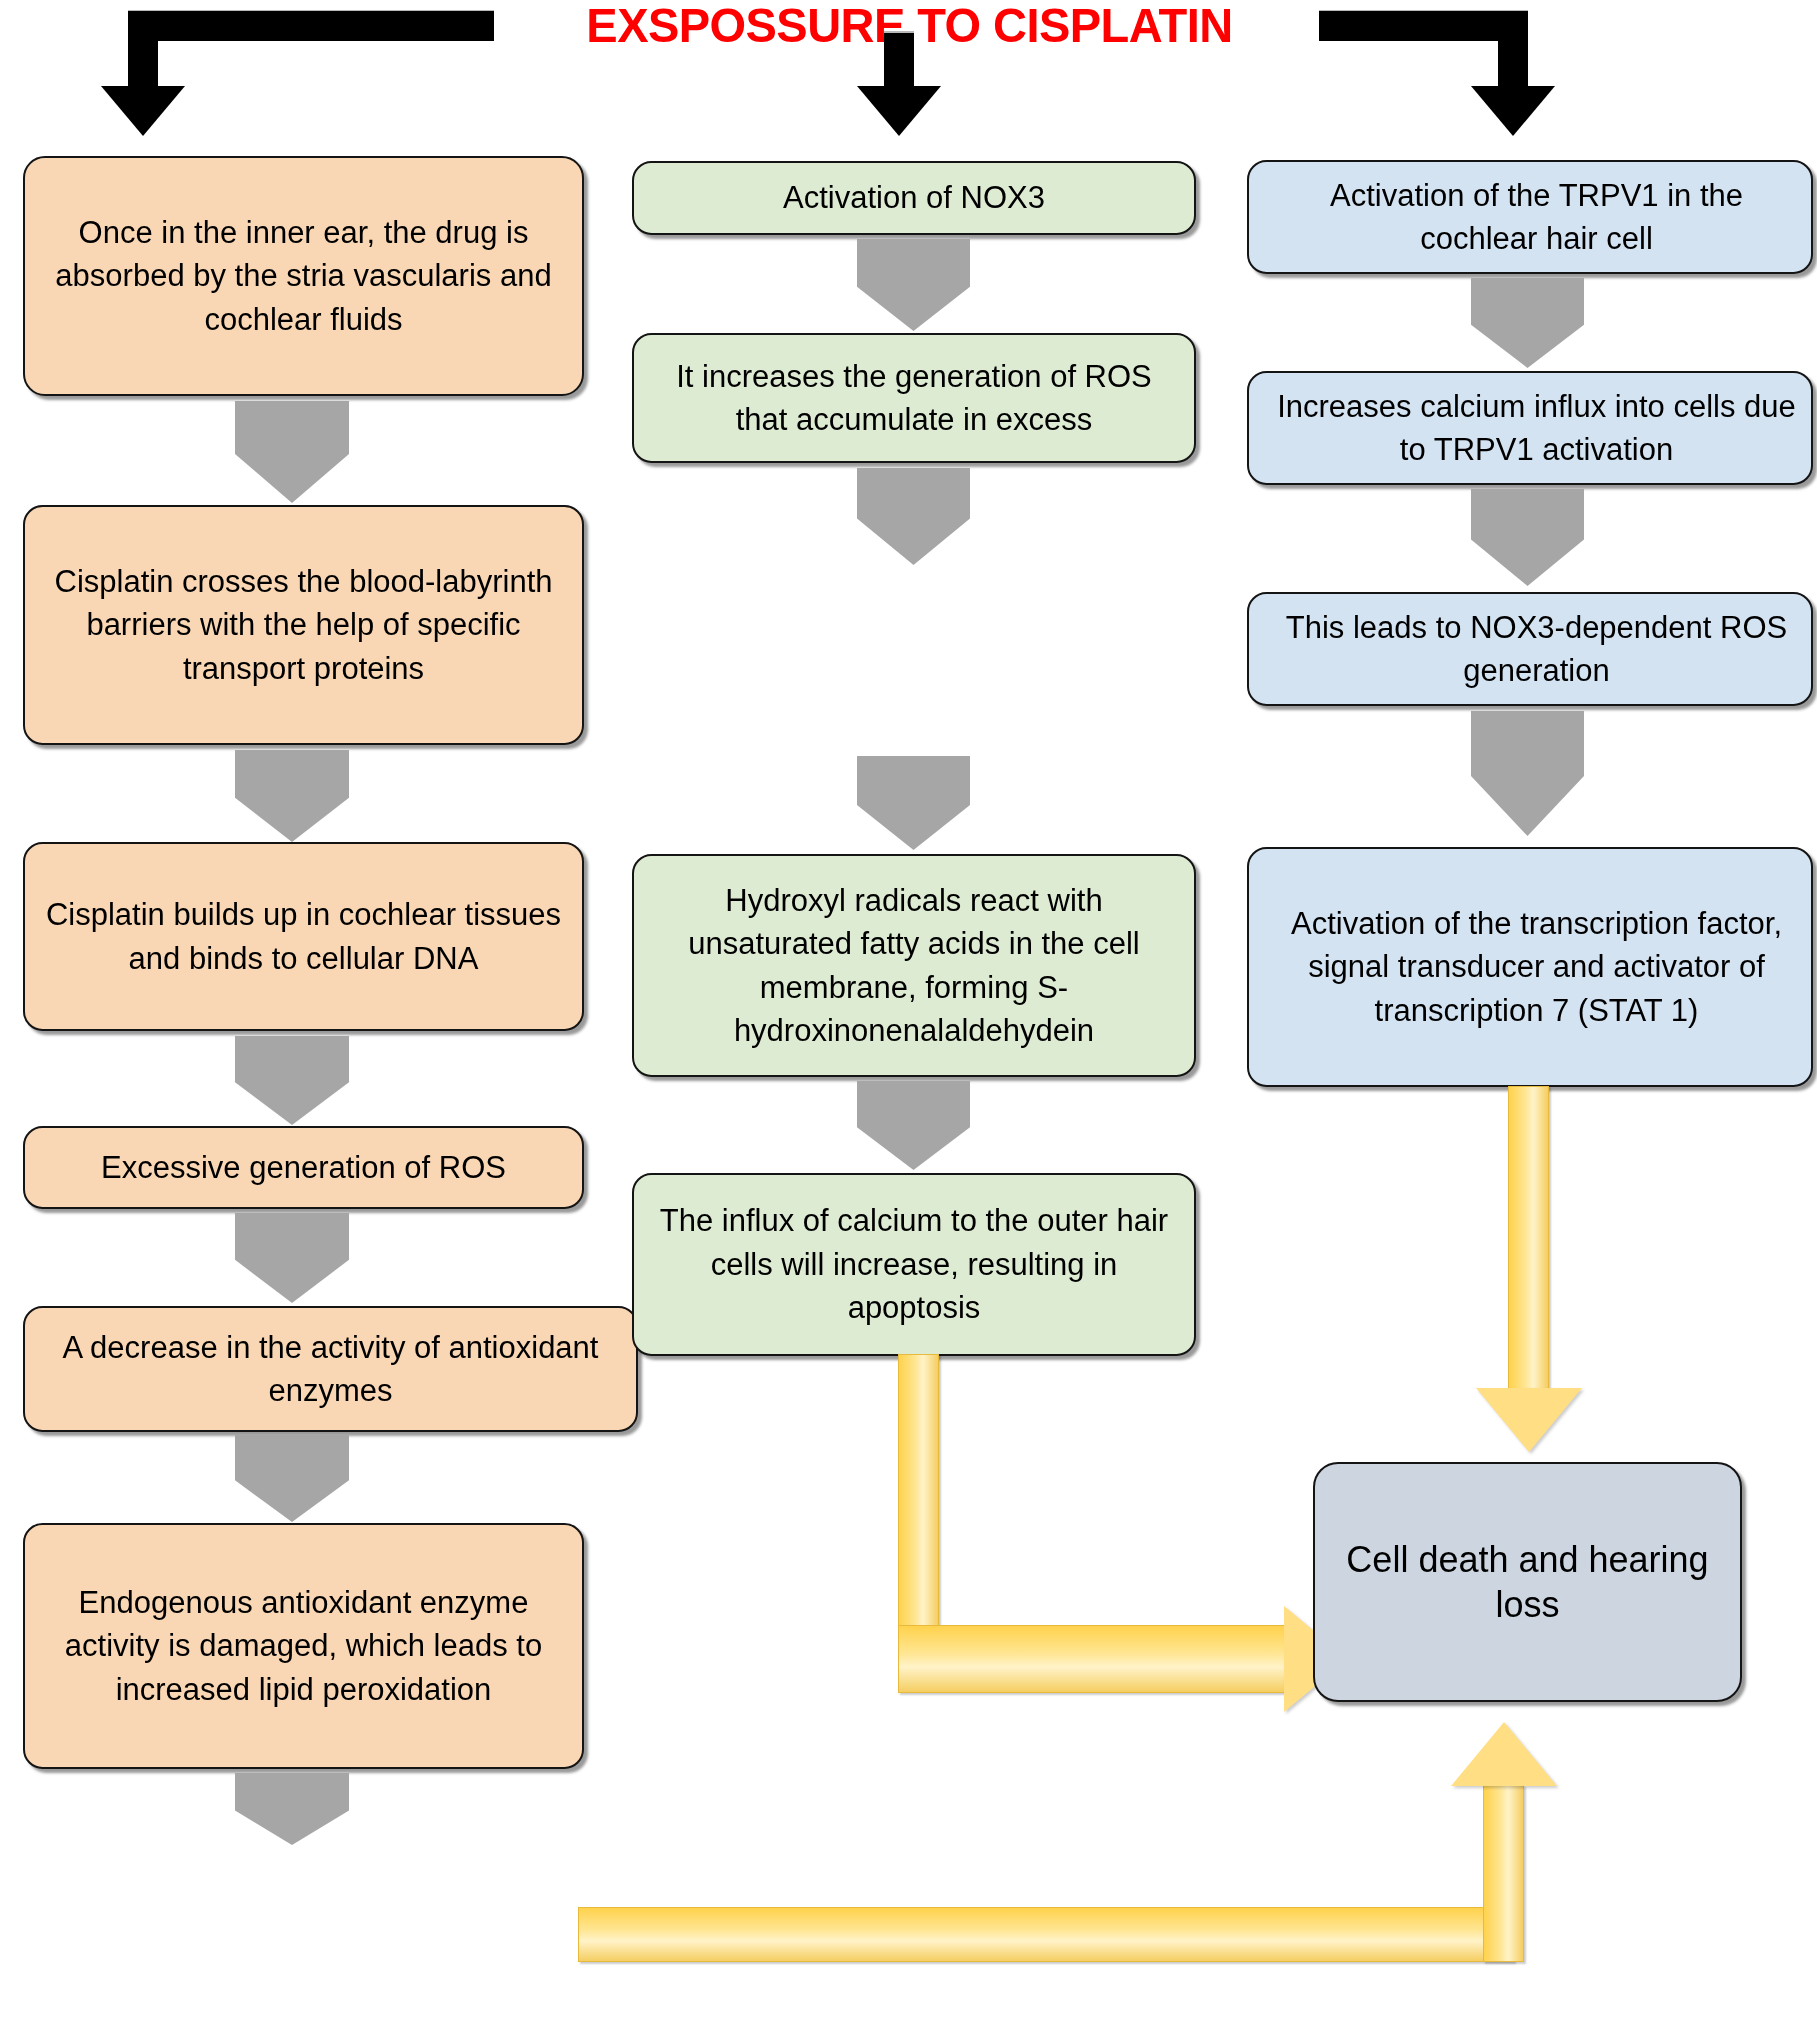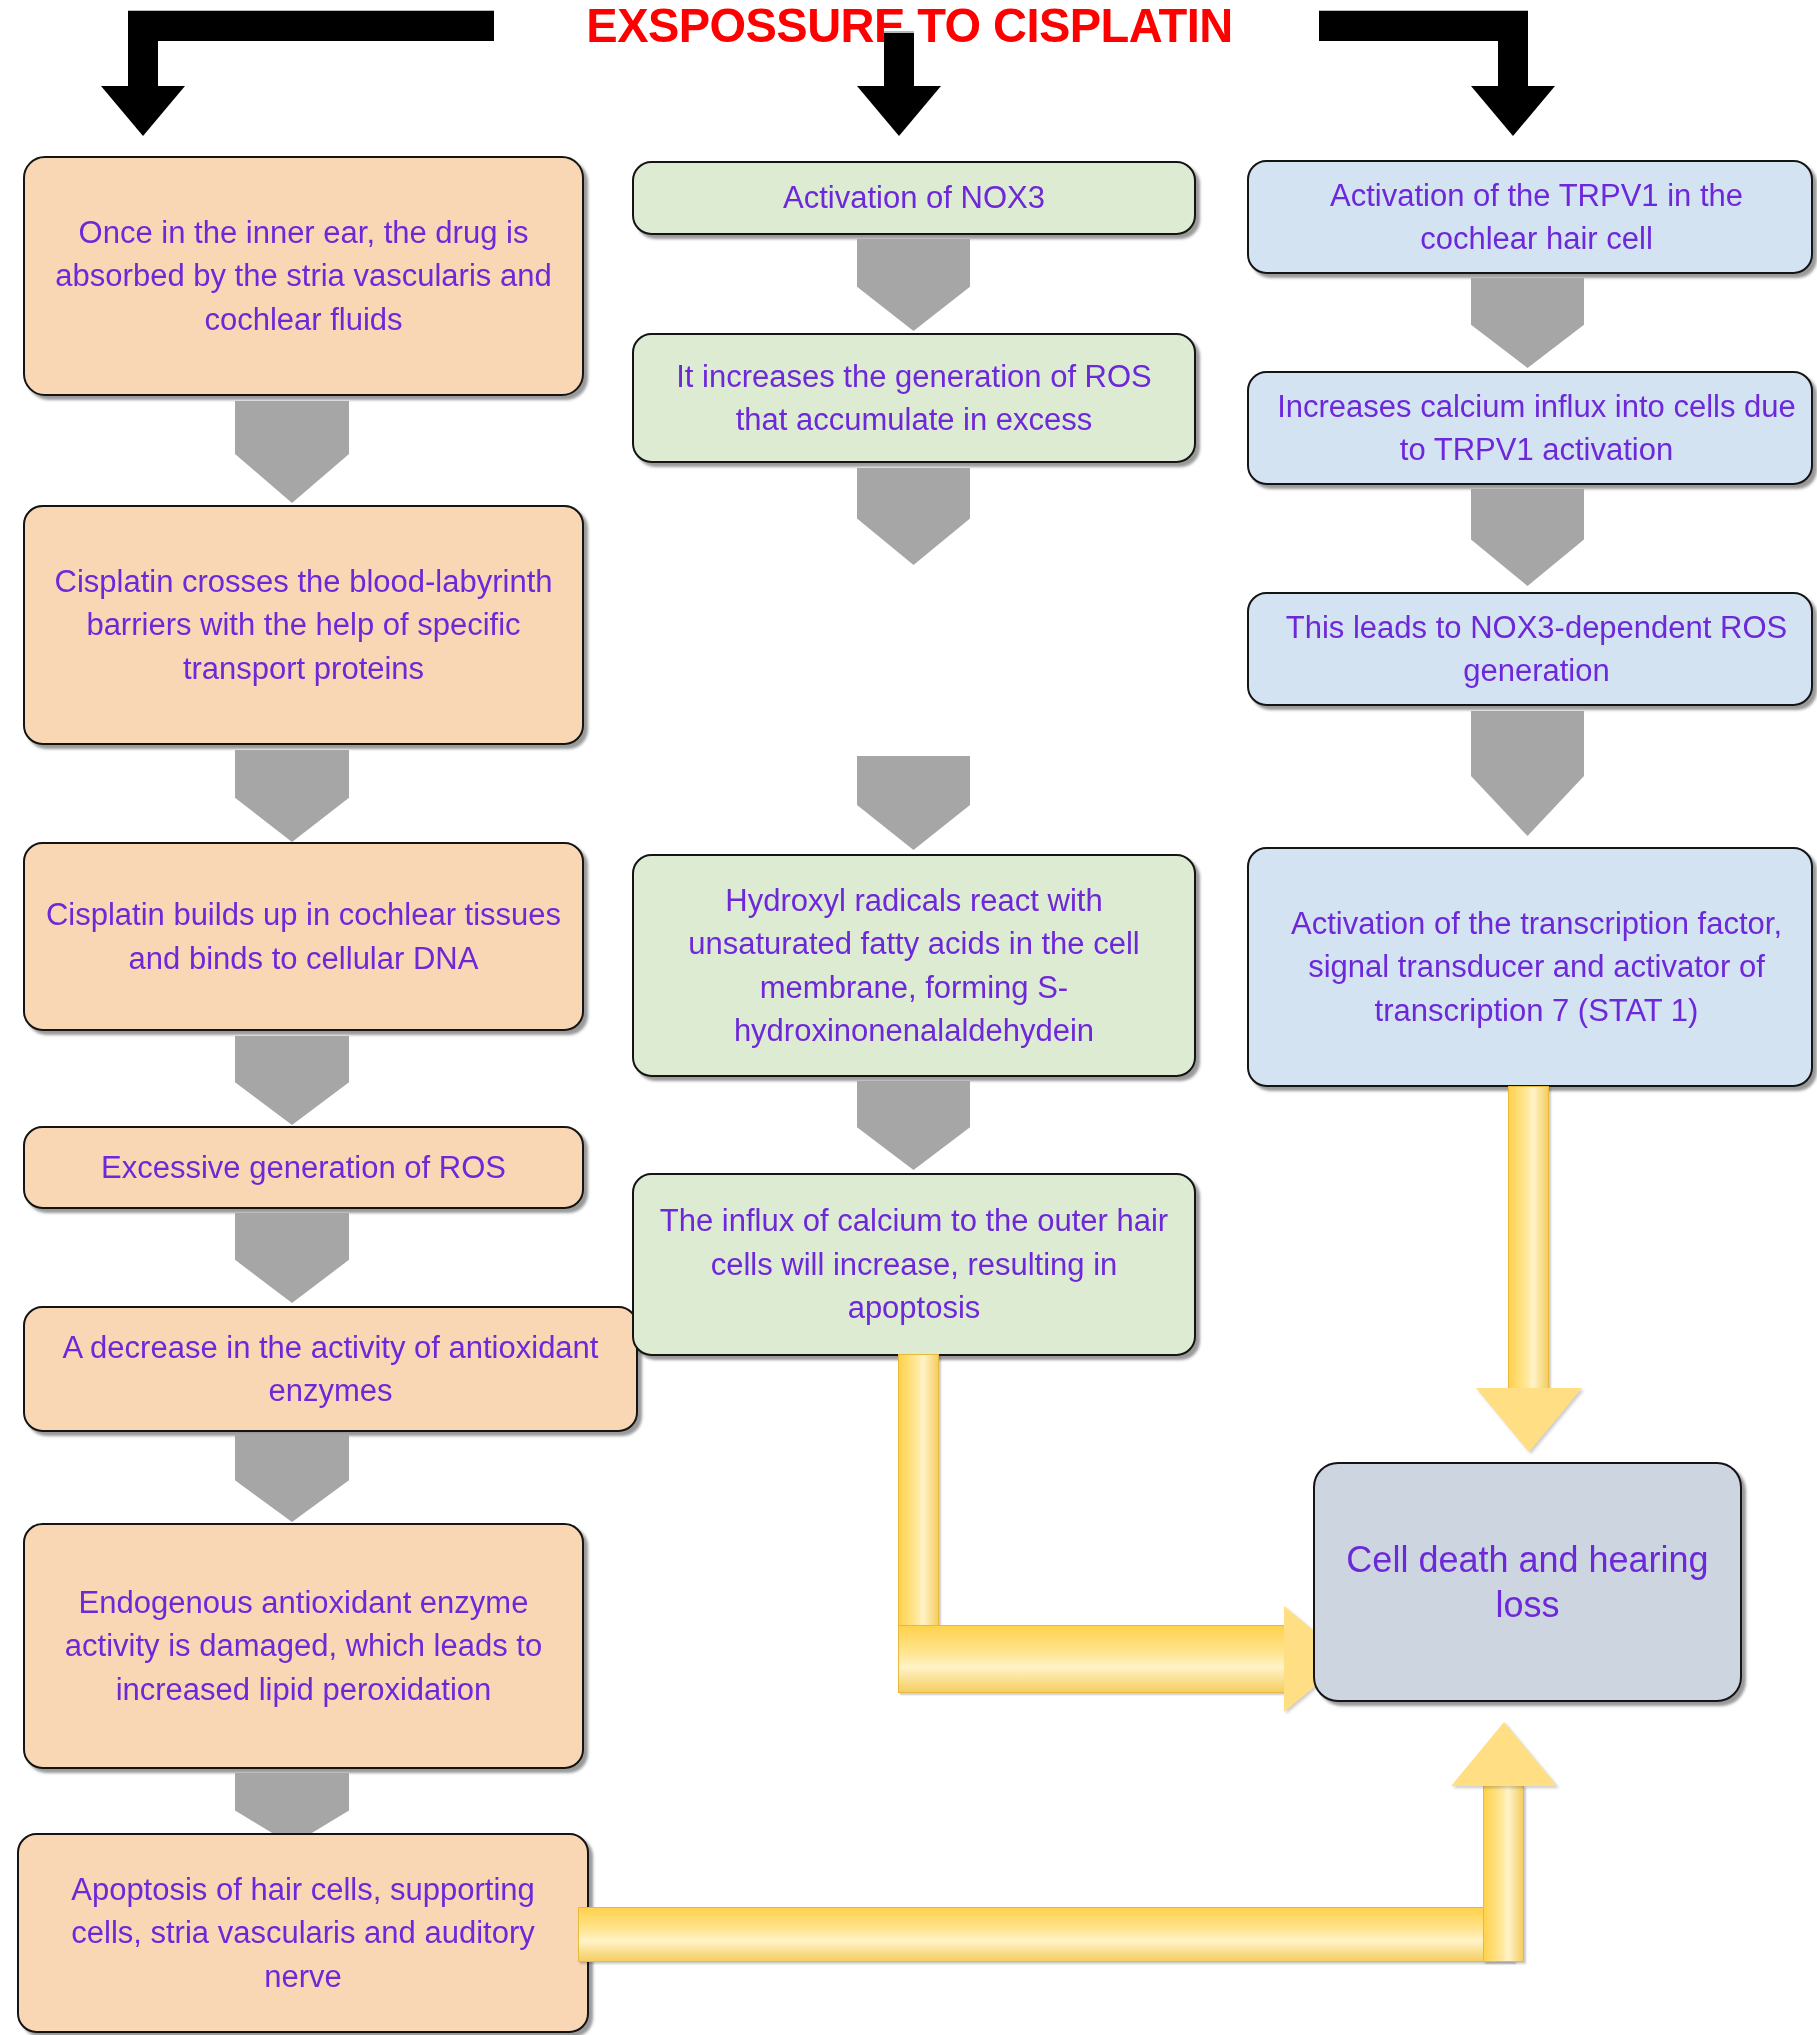--- a/index.html
+++ b/index.html
@@ -32,21 +32,21 @@
   }
 
   
   .node{
     position:absolute;
     box-sizing:border-box;
     border:2.9px solid #141414;
     border-radius:19.5px;
     display:flex;align-items:center;justify-content:center;
     text-align:center;
-    color:#6d28d9;
+    color:#000000;
     font-size:31px;
     line-height:1.40;
     padding:5.7px 15px;
     box-shadow:4px 4px 2.9px rgba(0,0,0,0.40);
   }
   .node span{display:block;width:100%;}
   .n-orange{background:#FAD7B4;}
   .n-green {background:#DEEBD3;}
   .n-blue  {background:#D3E3F2;padding-left:28px;}
   .n-slate {background:#CCD5E0;}
@@ -137,23 +137,20 @@
   <div class="node n-orange" style="left:23px;top:1306px;width:615px;height:126px;">
     <span>A decrease in the activity of antioxidant enzymes</span>
   </div>
   <div class="garrow" style="left:235px;top:1435px;width:114px;height:87px;"></div>
 
   <div class="node n-orange" style="left:23px;top:1523px;width:561px;height:246px;">
     <span>Endogenous antioxidant enzyme activity is damaged, which leads to increased lipid peroxidation</span>
   </div>
   <div class="garrow" style="left:235px;top:1773px;width:114px;height:72px;"></div>
 
-  <div class="node n-orange" style="left:17px;top:1833px;width:572px;height:200px;">
-    <span>Apoptosis of hair cells, supporting cells, stria vascularis and auditory nerve</span>
-  </div>
 
   <div class="node n-green" style="left:632px;top:161px;width:564px;height:74px;">
     <span>Activation of NOX3</span>
   </div>
   <div class="garrow" style="left:857px;top:239px;width:113px;height:92px;"></div>
 
   <div class="node n-green" style="left:632px;top:333px;width:564px;height:130px;">
     <span>It increases the generation of ROS that accumulate in excess</span>
   </div>
   <div class="garrow" style="left:857px;top:468px;width:113px;height:97px;"></div>

